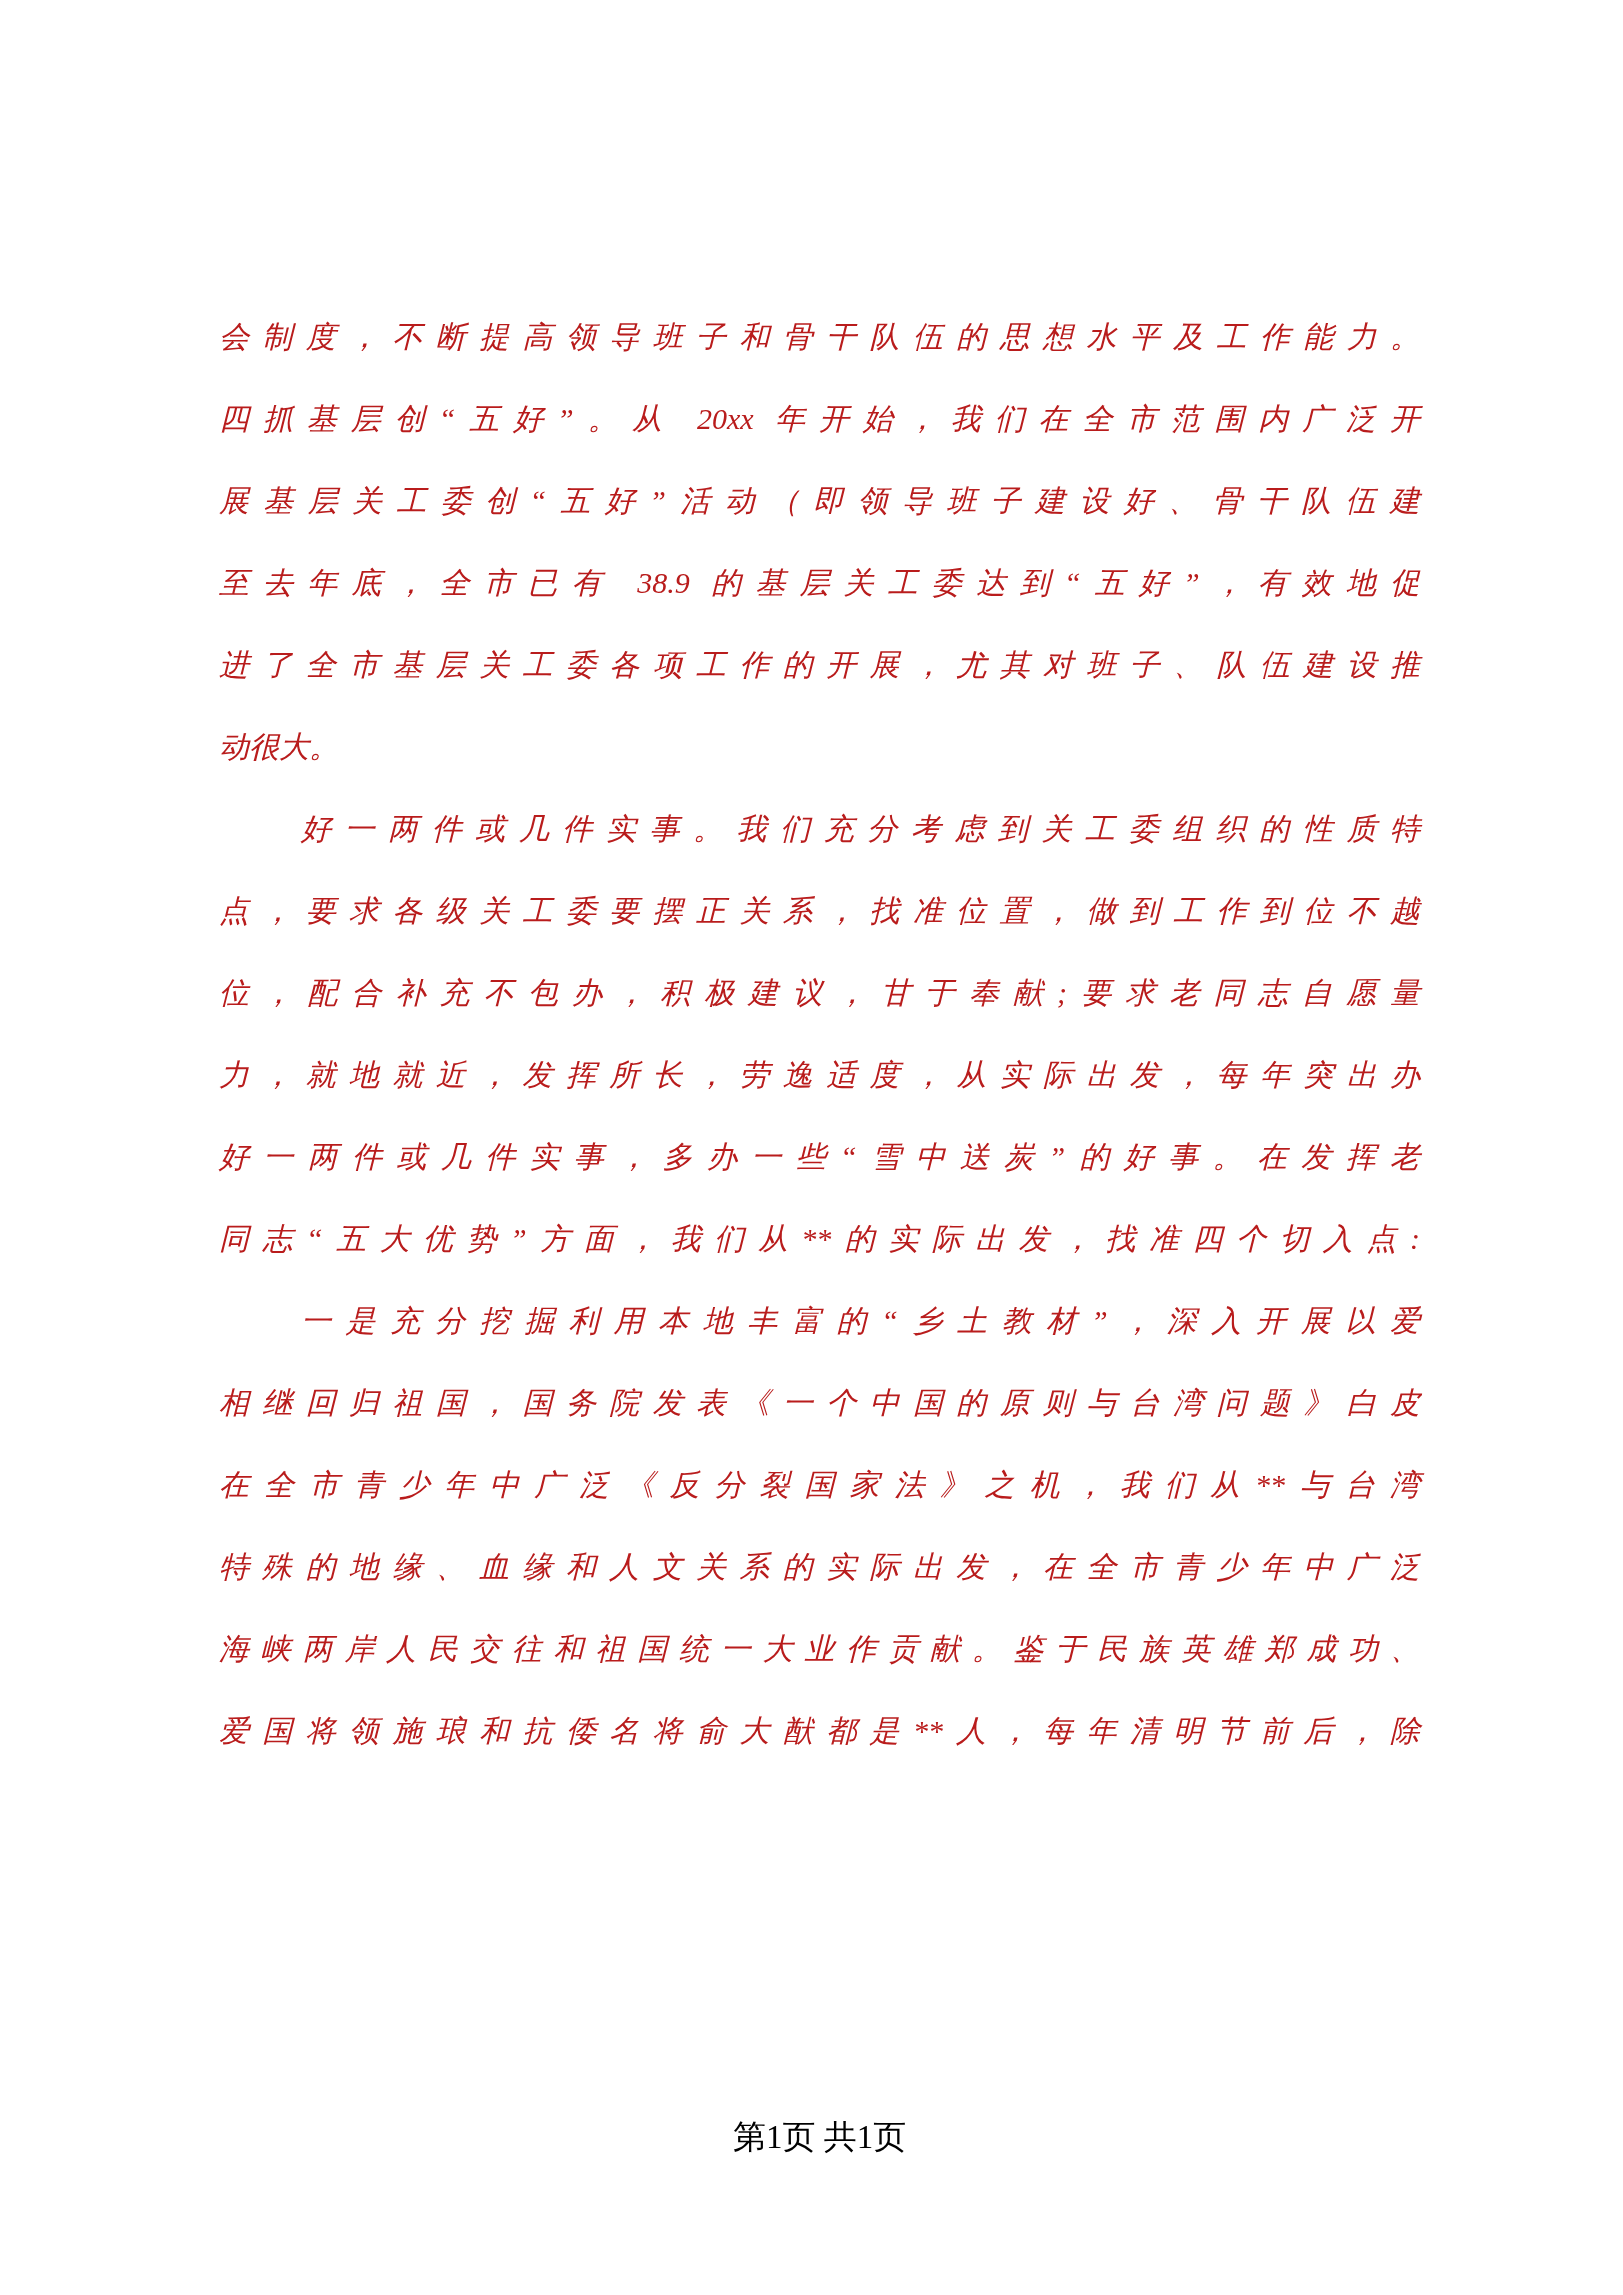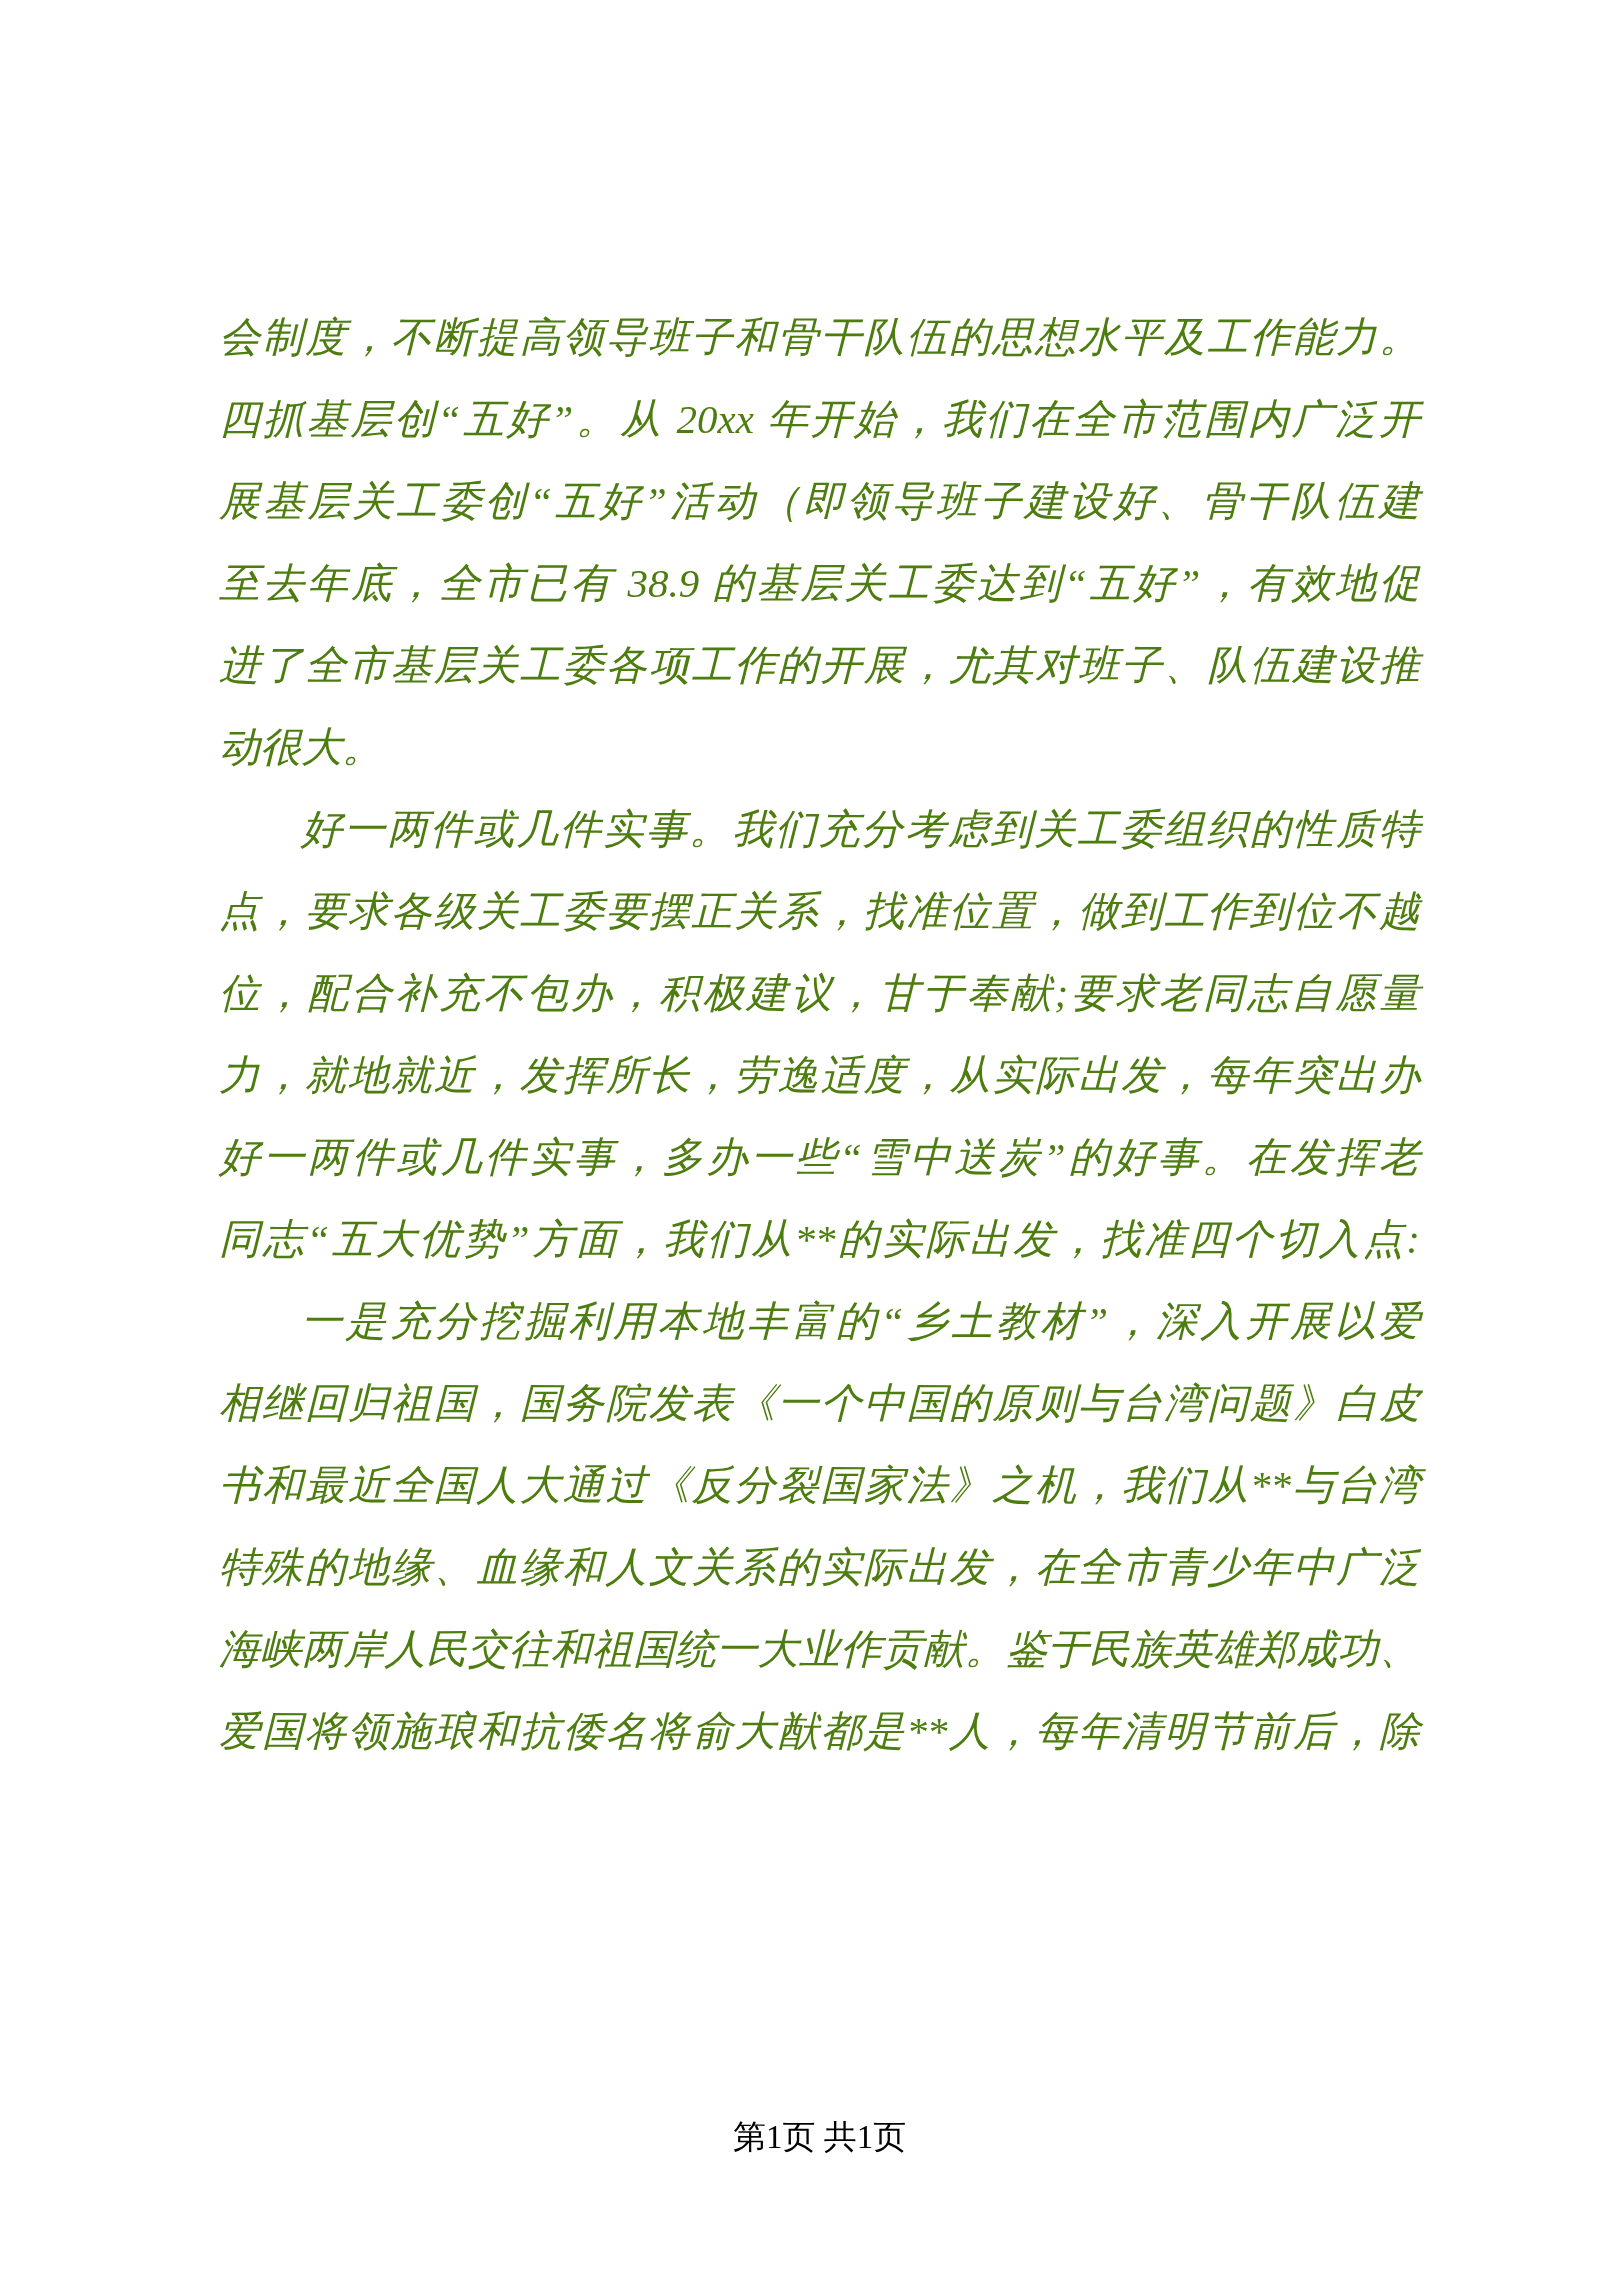--- a/index.html
+++ b/index.html
@@ -14,23 +14,23 @@
     background: #ffffff;
     overflow: hidden;
   }
   .body-text {
     position: absolute;
     left: 219px;
     top: 296px;
     width: 1201px;
     font-family: "Liberation Serif", serif;
     font-style: italic;
-    font-size: 41px;
+    font-size: 30px;
     line-height: 82px;
-    color: #4d7c0f;
+    color: #b91c1c;
     letter-spacing: 0;
   }
   .text-line {
     width: 100%;
     text-align: justify;
     text-align-last: justify;
     white-space: nowrap;
   }
   .text-line.short {
     text-align: center;
@@ -64,20 +64,20 @@
       <div class="text-line">进了全市基层关工委各项工作的开展，尤其对班子、队伍建设推</div>
       <div class="text-line short">动很大。</div>
       <div class="text-line indent">好一两件或几件实事。我们充分考虑到关工委组织的性质特</div>
       <div class="text-line">点，要求各级关工委要摆正关系，找准位置，做到工作到位不越</div>
       <div class="text-line">位，配合补充不包办，积极建议，甘于奉献;要求老同志自愿量</div>
       <div class="text-line">力，就地就近，发挥所长，劳逸适度，从实际出发，每年突出办</div>
       <div class="text-line">好一两件或几件实事，多办一些“雪中送炭”的好事。在发挥老</div>
       <div class="text-line">同志“五大优势”方面，我们从**的实际出发，找准四个切入点:</div>
       <div class="text-line indent">一是充分挖掘利用本地丰富的“乡土教材”，深入开展以爱</div>
       <div class="text-line">相继回归祖国，国务院发表《一个中国的原则与台湾问题》白皮</div>
-      <div class="text-line">书和最近全国人大通过《反分裂国家法》之机，我们从**与台湾</div>
+      <div class="text-line">在全市青少年中广泛《反分裂国家法》之机，我们从**与台湾</div>
       <div class="text-line">特殊的地缘、血缘和人文关系的实际出发，在全市青少年中广泛</div>
       <div class="text-line">海峡两岸人民交往和祖国统一大业作贡献。鉴于民族英雄郑成功、</div>
       <div class="text-line">爱国将领施琅和抗倭名将俞大猷都是**人，每年清明节前后，除</div>
     </div>
   <div class="page-footer">第1页 共1页</div>
 </div>
 
 
 </body></html>

